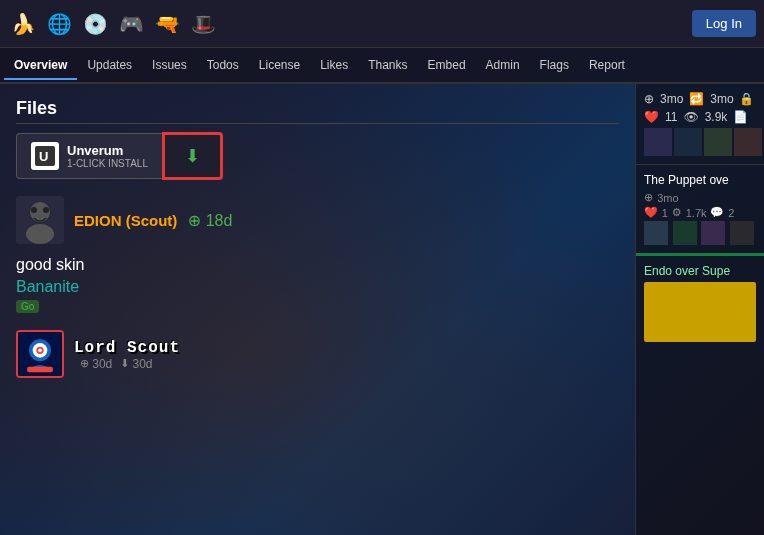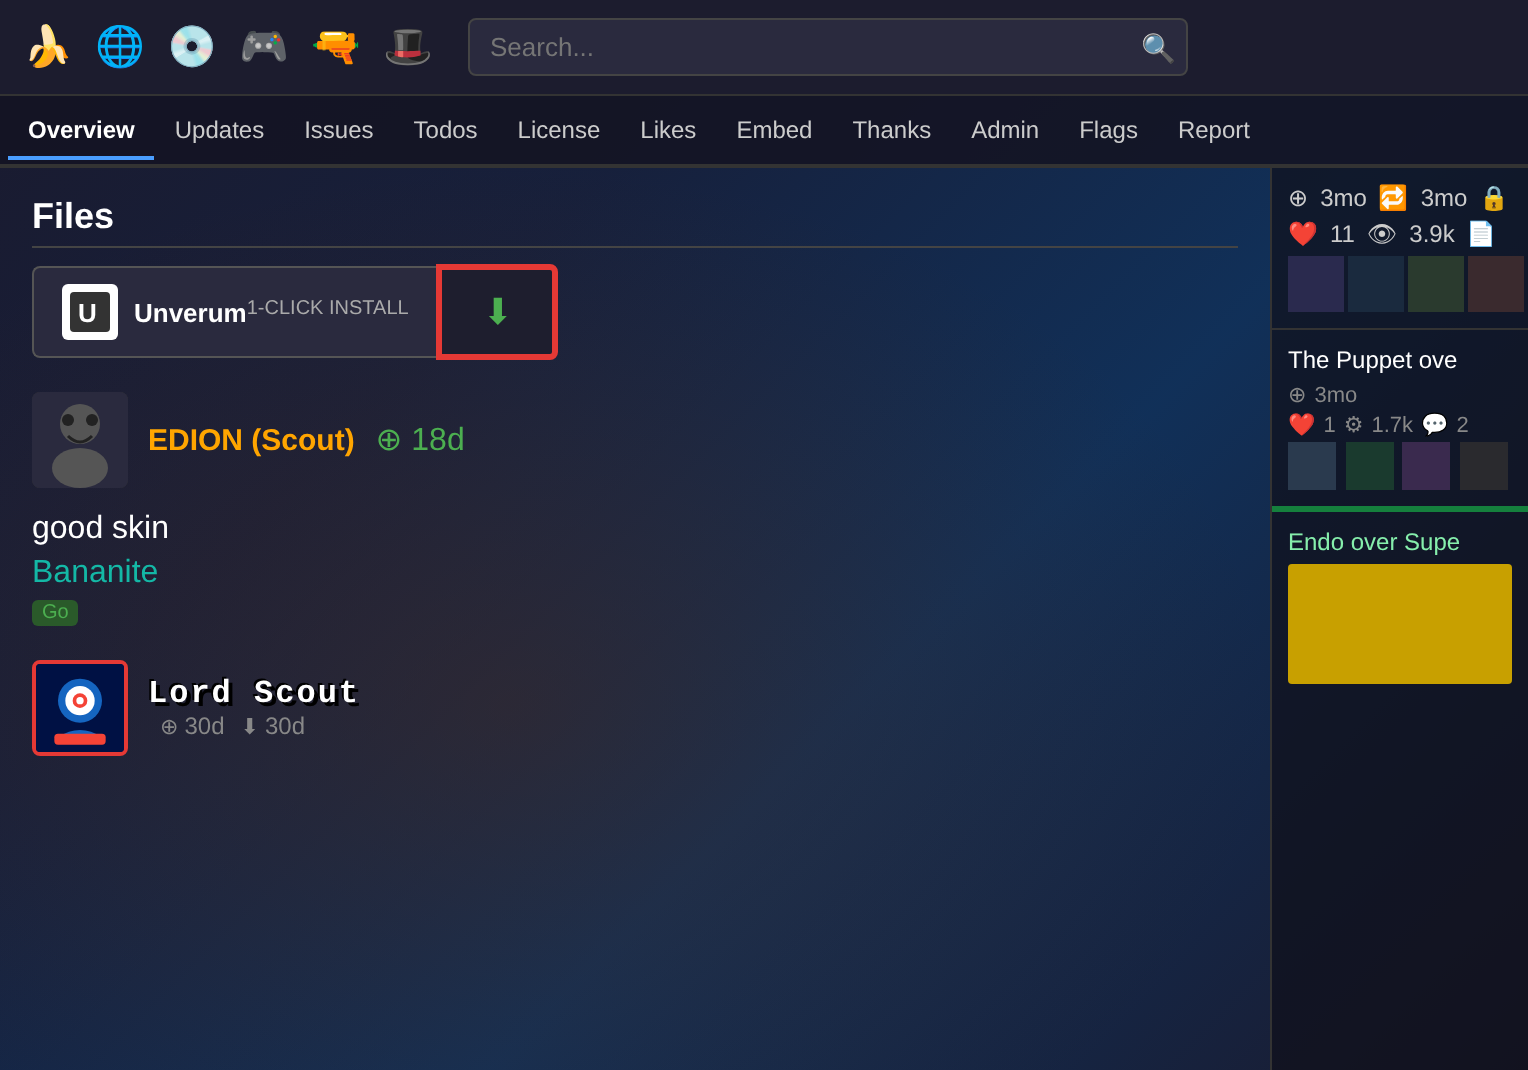--- a/index.html
+++ b/index.html
@@ -213,21 +213,21 @@
       display: flex;
       align-items: center;
       justify-content: center;
       font-size: 14px;
       font-weight: bold;
       color: #333;
     }
 
     .unverum-text {
       display: flex;
-      flex-direction: row;
+      flex-direction: column;
     }
 
     .unverum-name {
       color: #fff;
       font-size: 13px;
       font-weight: bold;
     }
 
     .unverum-sub {
       color: #aaa;
@@ -450,35 +450,34 @@
 
 <div class="header">
   <div class="header-icons">
     <div class="icon-circle" style="font-size:20px;">🍌</div>
     <div class="icon-circle" style="font-size:20px;">🌐</div>
     <div class="icon-circle" style="font-size:20px;">💿</div>
     <div class="icon-circle" style="font-size:20px;">🎮</div>
     <div class="icon-circle" style="font-size:20px;">🔫</div>
     <div class="icon-circle" style="font-size:20px;">🎩</div>
   </div>
-  <div class="search-bar">
-    <input type="text" placeholder="Search..." style="">
-    <span class="search-icon-btn">🔍</span>
+  <div class="header-right">
+    <button class="login-btn">Log In</button>
   </div>
 </div>
 
 <div class="nav-tabs">
   <a class="nav-tab active">Overview</a>
   <a class="nav-tab">Updates</a>
   <a class="nav-tab">Issues</a>
   <a class="nav-tab">Todos</a>
   <a class="nav-tab">License</a>
   <a class="nav-tab">Likes</a>
+  <a class="nav-tab">Thanks</a>
   <a class="nav-tab">Embed</a>
-  <a class="nav-tab">Thanks</a>
   <a class="nav-tab">Admin</a>
   <a class="nav-tab">Flags</a>
   <a class="nav-tab">Report</a>
 </div>
 
 <div class="main-content">
 
   <div class="left-panel">
 
     <div class="files-title">Files</div>

